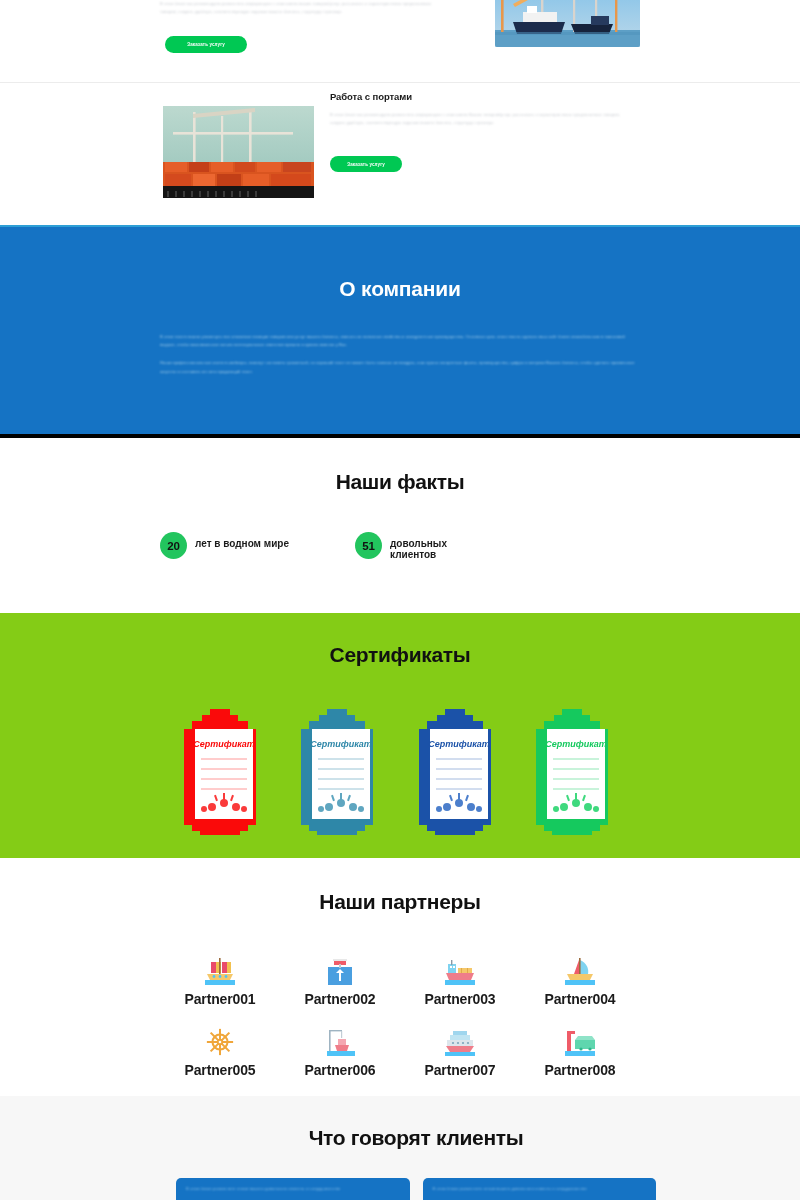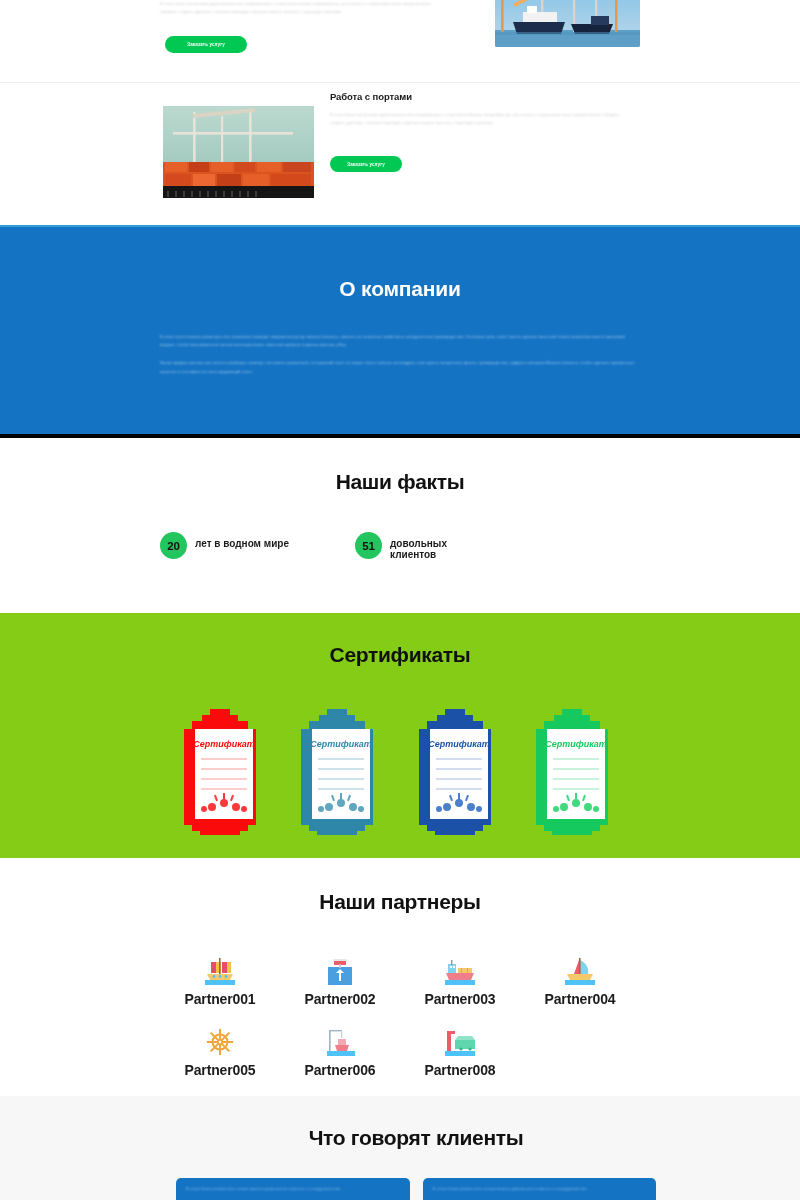--- a/index.html
+++ b/index.html
@@ -510,20 +510,38 @@
               <rect x="6" y="3" width="1.6" height="21" fill="#9FB4C2"></rect>
               <rect x="6" y="3" width="13" height="1.4" fill="#9FB4C2"></rect>
               <rect x="18" y="4" width="1.2" height="7" fill="#C3CED6"></rect>
               <path d="M12 18h14l-2 6H14z" fill="#EF7D8A"></path>
               <path d="M15 12h8v6h-8z" fill="#F4A7B1"></path>
             </svg>
           </div>
           <div class="partner-name">Partner006</div>
         </div>
 
+        <div class="partner">
+          <div class="partner-icon">
+            <svg width="34" height="30" viewBox="0 0 34 30" aria-hidden="true">
+              <rect x="2" y="25" width="30" height="4" fill="#4FC3F7"></rect>
+              <path d="M3 19h28l-4 6H7z" fill="#EF7D8A"></path>
+              <path d="M4 13h26v6H4z" fill="#DDE6EC"></path>
+              <path d="M7 8h20v5H7z" fill="#BFE4F2"></path>
+              <path d="M10 4h14v4H10z" fill="#9FD6EE"></path>
+              <g fill="#7FA6BC">
+                  <circle cx="10" cy="16" r="1.1"></circle>
+                  <circle cx="15" cy="16" r="1.1"></circle>
+                  <circle cx="20" cy="16" r="1.1"></circle>
+                  <circle cx="25" cy="16" r="1.1"></circle>
+                </g>
+            </svg>
+          </div>
+          <div class="partner-name">Partner007</div>
+        </div>
 
         <div class="partner">
           <div class="partner-icon">
             <svg width="34" height="30" viewBox="0 0 34 30" aria-hidden="true">
               <rect x="2" y="24" width="30" height="5" fill="#4FC3F7"></rect>
               <rect x="4" y="5" width="4" height="19" fill="#EF5C68"></rect>
               <rect x="4" y="4" width="8" height="3" fill="#EF5C68"></rect>
               <path d="M12 13h20v9H12z" fill="#5FD6AE"></path>
               <path d="M15 9h14l3 4H12z" fill="#8FE3C8"></path>
               <g fill="#2FB68C">

